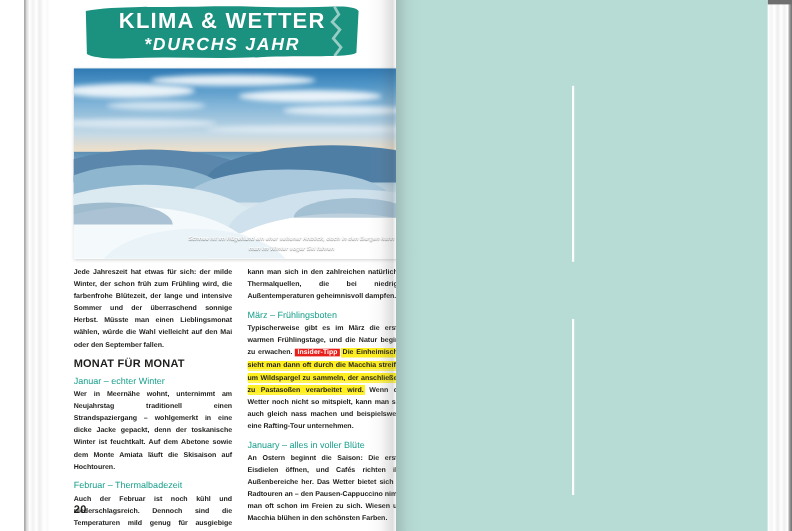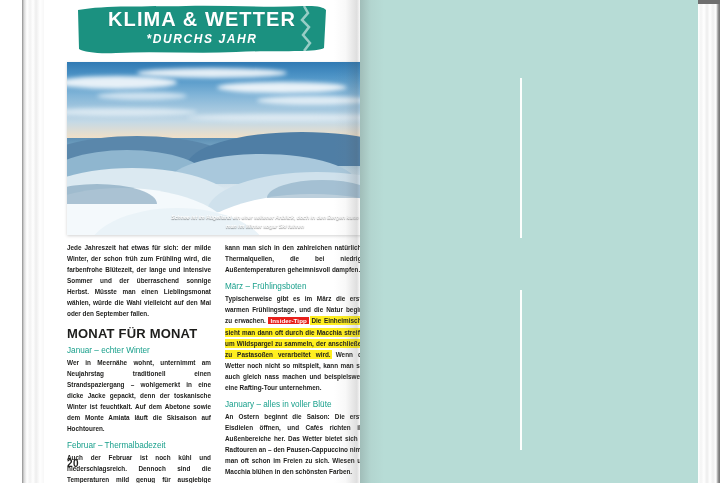--- a/index.html
+++ b/index.html
@@ -65,21 +65,21 @@
     position:absolute; left:0; top:4px; width:100%;
     text-align:center;
     color:#ffffff;
     font-weight:700; font-size:20px; letter-spacing:1.1px;
     text-shadow:0 1px 1px rgba(0,0,0,.12);
   }
   .title-sub{
     position:absolute; left:0; top:28px; width:100%;
     text-align:center;
     color:#ffffff;
-    font-weight:700; font-style:italic; font-size:12px; letter-spacing:1.6px;
+    font-weight:700; font-style:italic; font-size:16px; letter-spacing:1.6px;
   }
 
   
   .photo{
     position:absolute; left:45px; top:62px; width:300px; height:173px;
     overflow:hidden;
     box-shadow: 0 1px 3px rgba(0,0,0,.18);
   }
   .photo .sky{
     position:absolute; left:0; top:0; width:100%; height:48%;
@@ -104,21 +104,21 @@
   .cols{
     position:absolute; left:45px; top:242px; width:302px; height:205px;
     display:flex; gap:14px;
   }
   .col{ width:144px; }
   .body-p{
     color:#1d1d1b; font-size:6.4px; line-height:1.72; text-align:justify;
     margin:0 0 7px 0; font-weight:600;
   }
   .h-major{
-    color:#1d1d1b; font-size:13px; font-weight:700; letter-spacing:.2px;
+    color:#1d1d1b; font-size:10px; font-weight:700; letter-spacing:.2px;
     margin: 4px 0 1px 0;
   }
   .h-month{
     color:#1aa08c; font-size:8.2px; font-weight:400; margin: 5px 0 2px 0;
   }
   .hl{ background:#ffef20; box-shadow:0 0 0 1px #ffef20; }
   .tip-tag{
     background:#e8201b; color:#ffffff; font-weight:700;
     padding:0 2px; font-size:6.2px; letter-spacing:.1px;
   }

